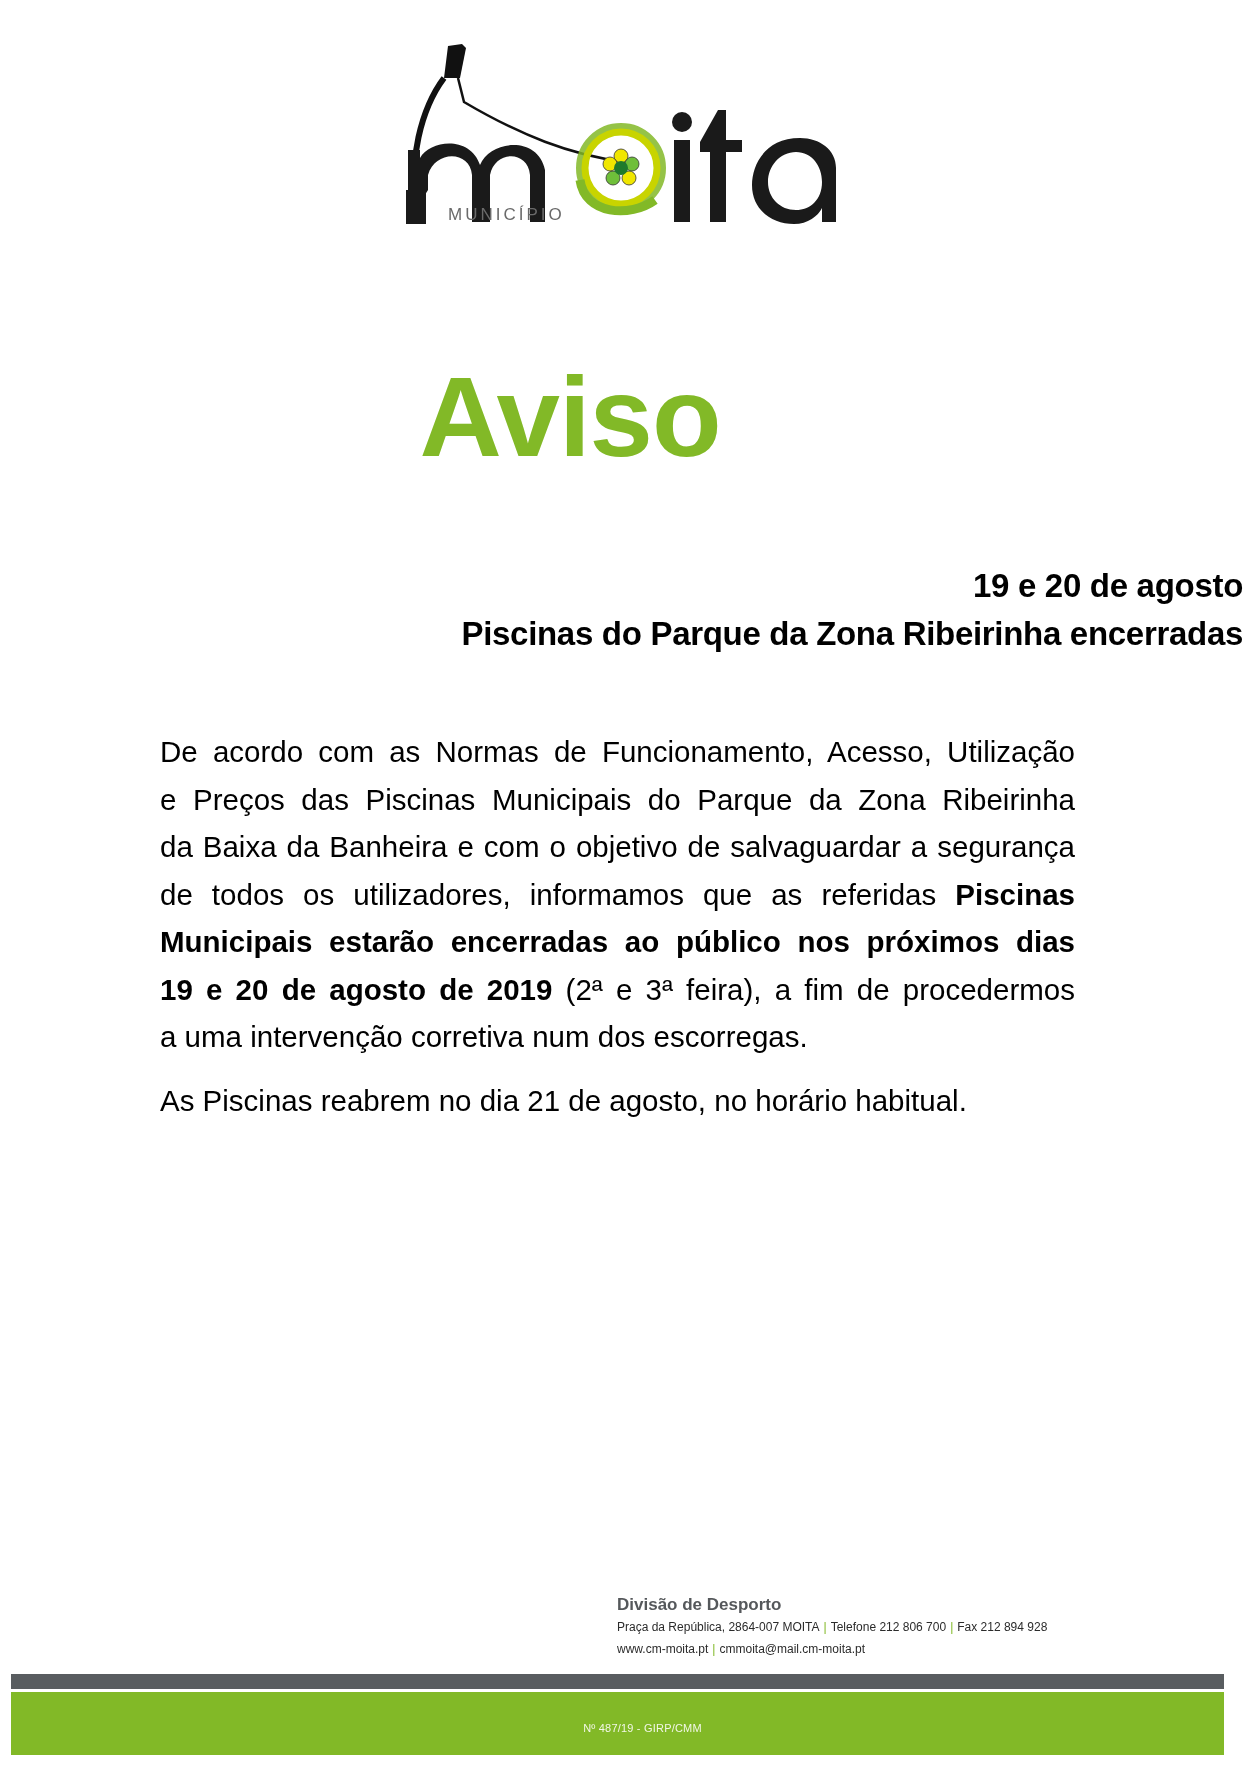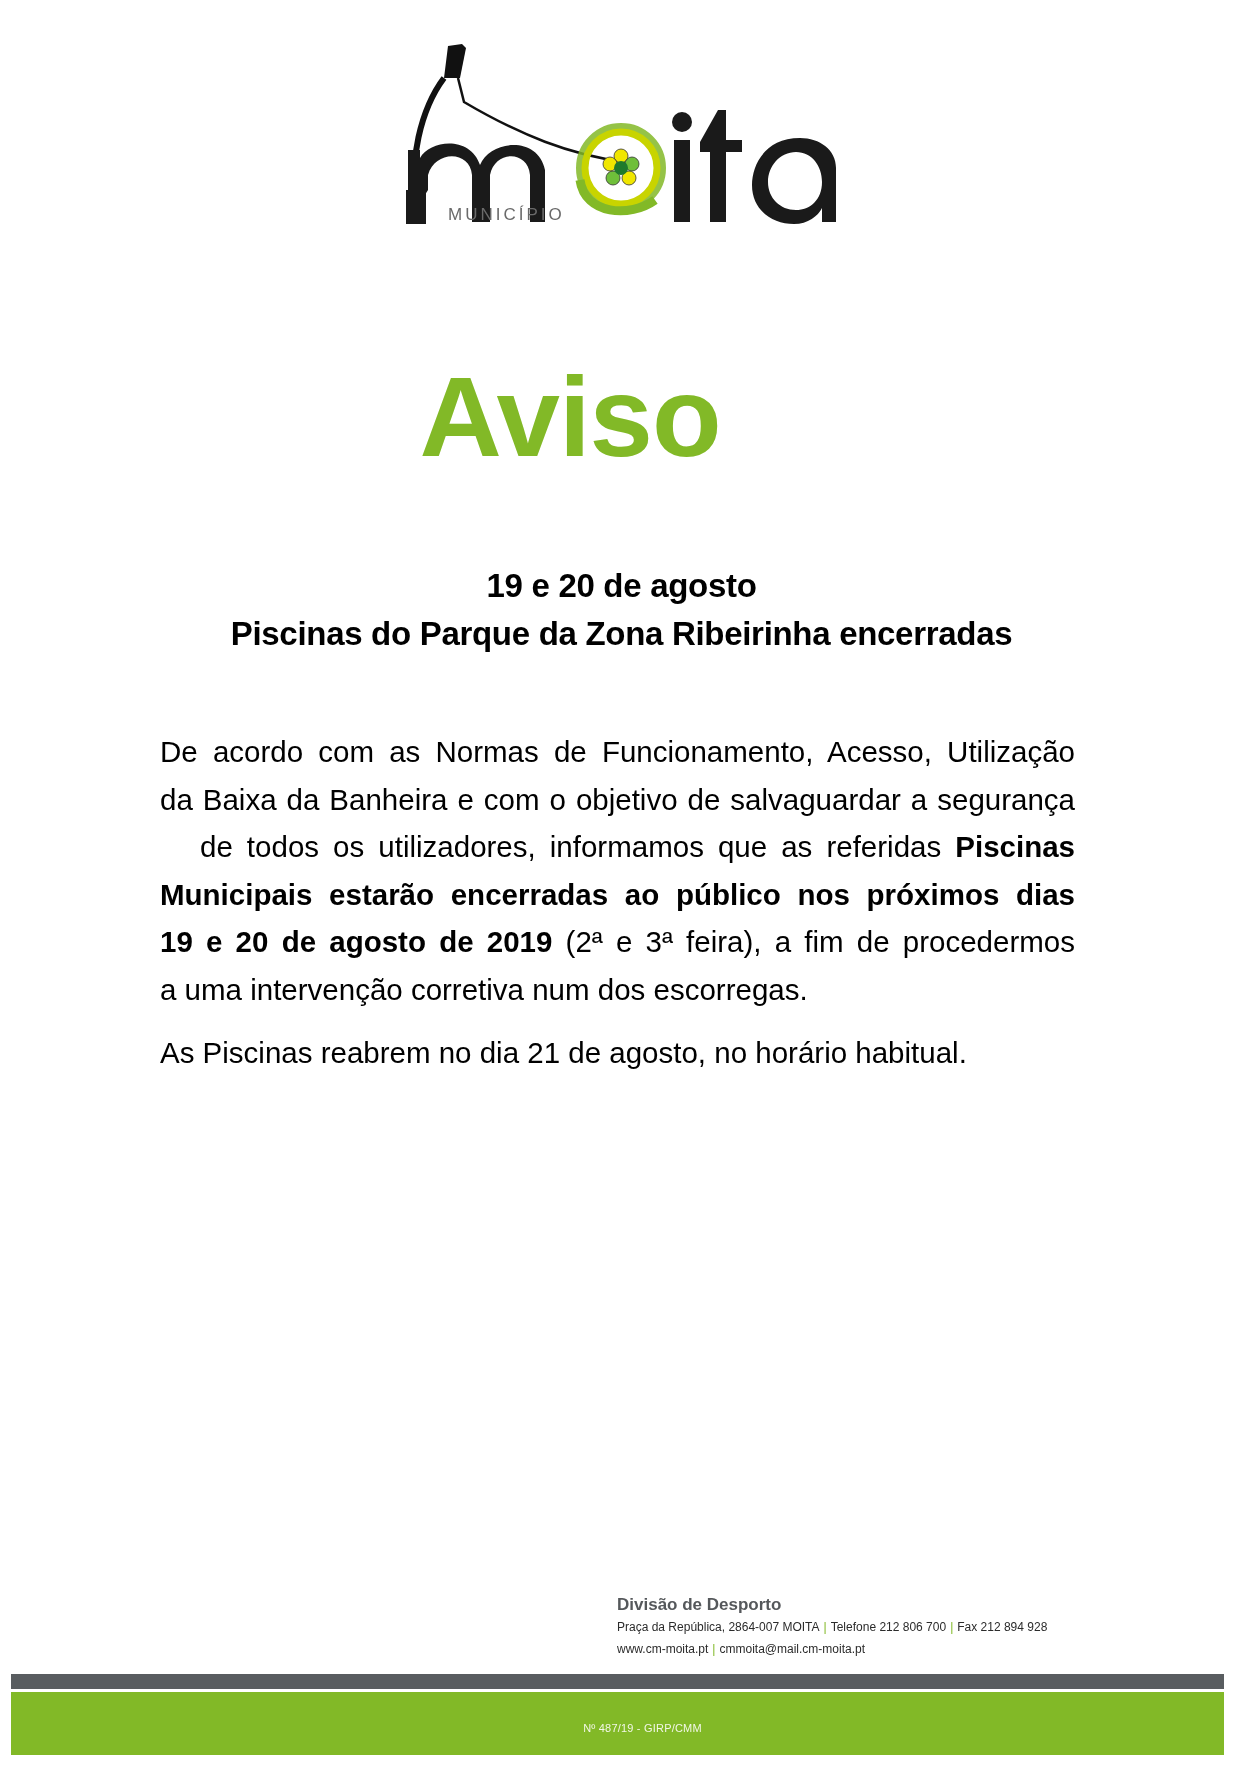--- a/index.html
+++ b/index.html
@@ -7,21 +7,21 @@
       width: 1243px; height: 1768px; position: relative; overflow: hidden;
       font-family: "Liberation Sans", "DejaVu Sans", sans-serif; color: #111111;
     }
     .logo { position: absolute; left: 400px; top: 40px; width: 440px; height: 190px; }
     .title {
       position: absolute; left: 0; width: 1140px; top: 362px; text-align: center;
       font-family: "Liberation Sans", sans-serif; font-weight: bold;
       font-size: 114px; line-height: 110px; letter-spacing: -1px;
     }
     .headline {
-      position: absolute; left: 0; width: 1243px; text-align: center;
+      position: absolute; left: 0; width: 1243px; text-align: right;
       font-weight: bold; font-size: 33px; line-height: 40px; color: #000;
       letter-spacing: -0.3px;
     }
     .h1 { top: 566px; }
     .h2 { top: 614px; }
     .body-text {
       position: absolute; left: 160px; width: 915px; top: 732px;
       font-size: 29.5px; color: #000;
     }
     .line {
@@ -80,22 +80,23 @@
 </div>
 
 <div class="title" style="color:#82b927;">Aviso</div>
 
 <div class="headline h1">19 e 20 de agosto</div>
 <div class="headline h2">Piscinas do Parque da Zona Ribeirinha encerradas</div>
 
 <div class="body-text">
   <div id="p1">
       <div class="line" style="white-space: normal;"><span>De acordo com as Normas de Funcionamento, Acesso, Utilização</span></div>
+      <div class="line" style="white-space: normal;"><span>e Preços das Piscinas Municipais do Parque da Zona Ribeirinha</span></div>
       <div class="line" style="white-space: normal;"><span>da Baixa da Banheira e com o objetivo de salvaguardar a segurança</span></div>
-      <div class="line" style="white-space: normal; margin-left: 40px;"><span>de todos os utilizadores, informamos que as referidas </span><b>Piscinas</b></div>
+      <div class="line" style="white-space: normal;"><span>de todos os utilizadores, informamos que as referidas </span><b>Piscinas</b></div>
       <div class="line" style="white-space: normal;"><b>Municipais estarão encerradas ao público nos próximos dias</b></div>
       <div class="line" style="white-space: normal;"><b>19 e 20 de agosto de 2019</b><span> (2ª e 3ª feira), a fim de procedermos</span></div>
       <div class="line last" style="white-space: normal;"><span>a uma intervenção corretiva num dos escorregas.</span></div>
     </div>
   <div class="para-gap"></div>
   <div class="line last">As Piscinas reabrem no dia 21 de agosto, no horário habitual.</div>
   <div class="para-gap"></div>
 </div>
 
 <div class="footer-info">

